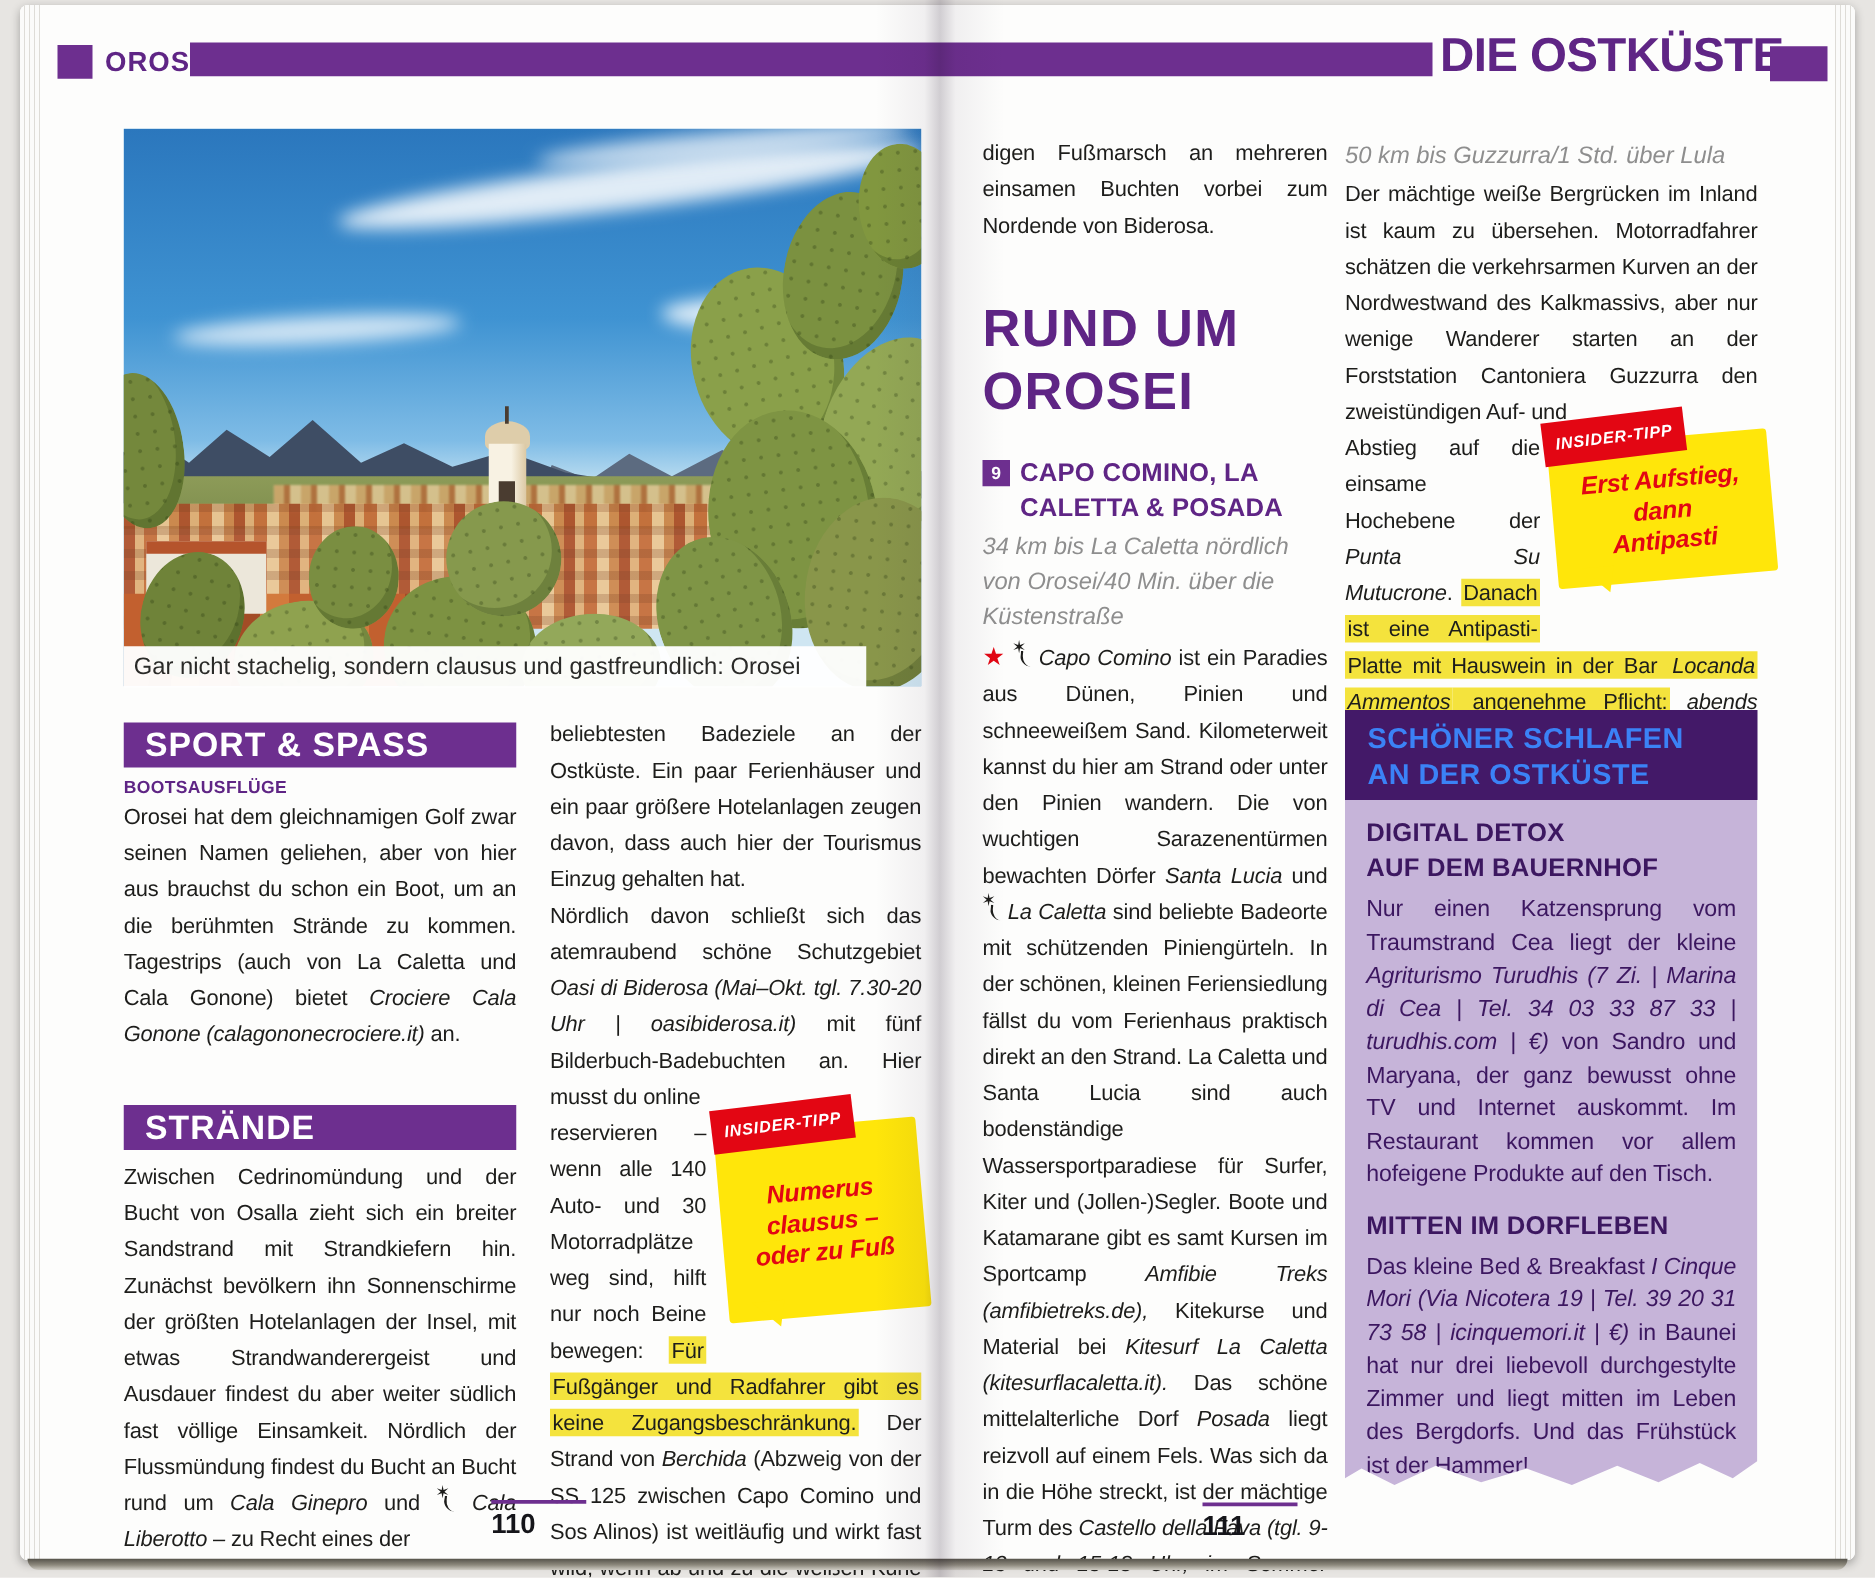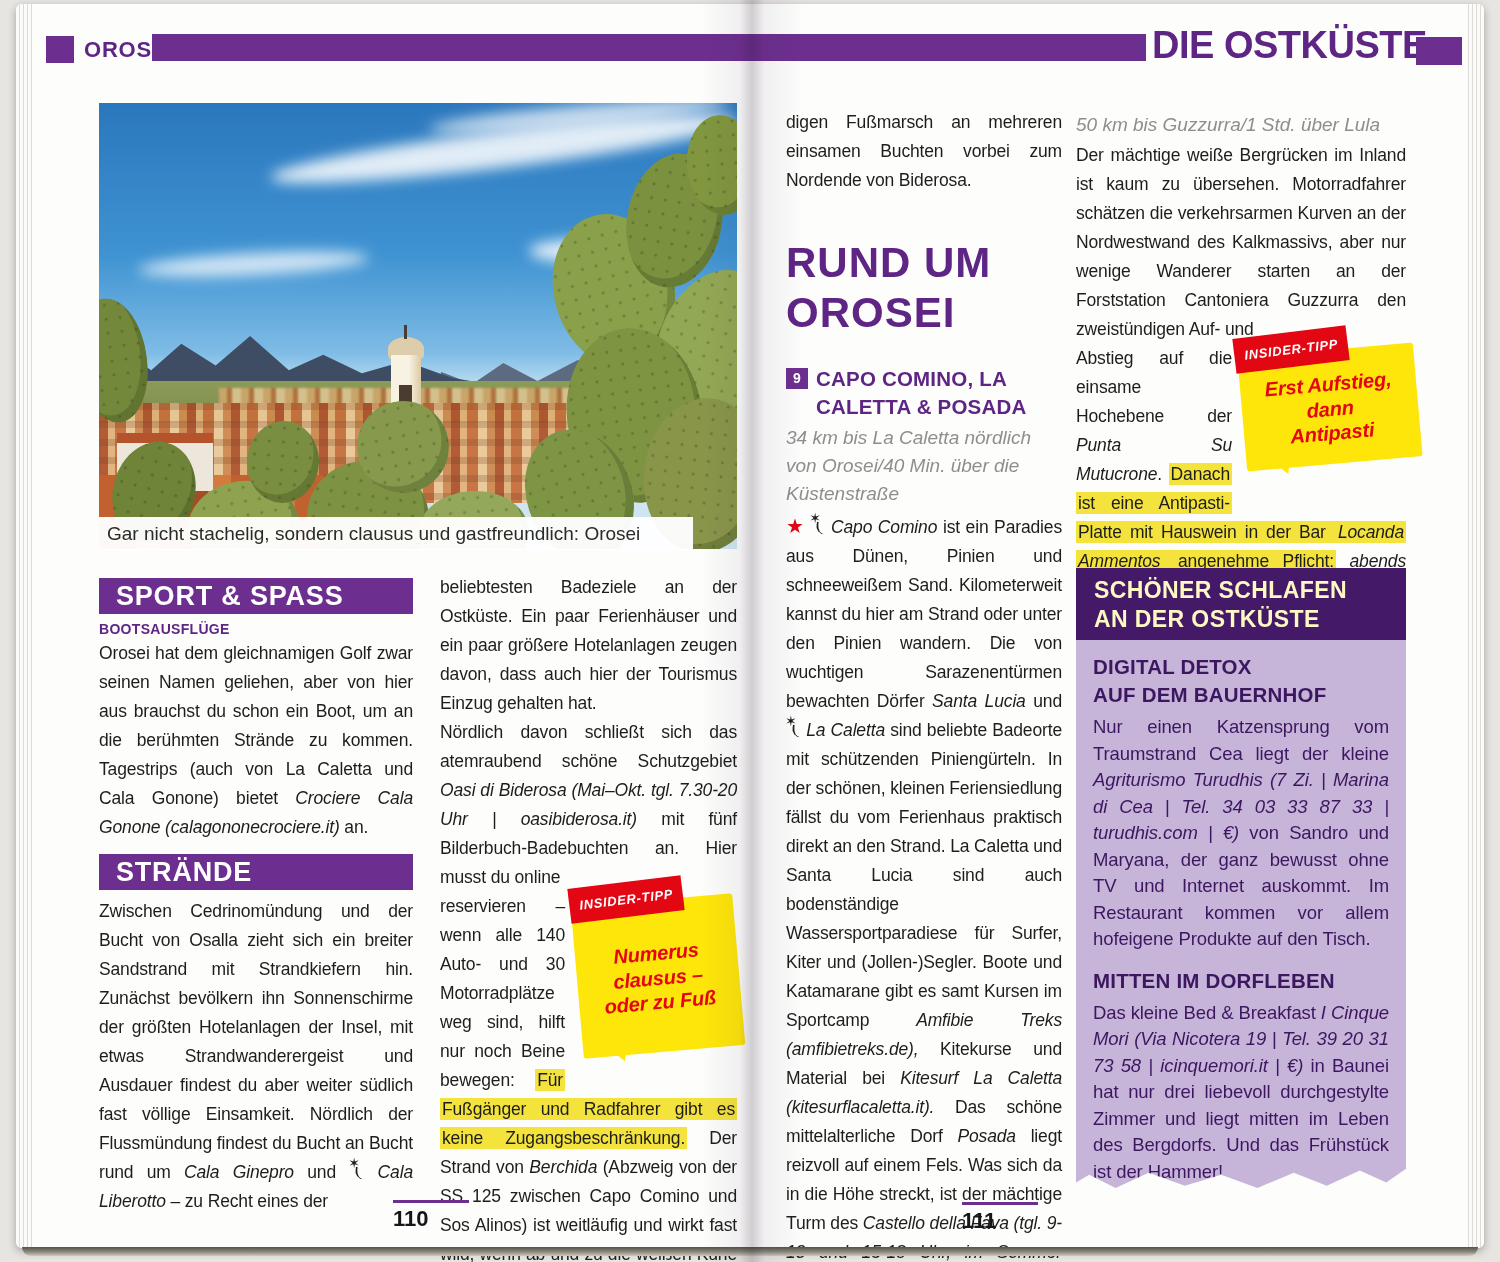--- a/index.html
+++ b/index.html
@@ -85,21 +85,21 @@
   .tip-2{width:176px;height:120px;margin:0 -12px 42px 10px}
   .tip-flag{position:absolute;top:-12px;left:-8px;z-index:3;background:var(--red);color:#fff;font-size:13px;
      font-weight:700;font-style:italic;letter-spacing:.7px;padding:3px 10px;transform:rotate(-7deg)}
   .tip-bubble{position:absolute;left:0;right:0;top:6px;bottom:0;background:var(--tip_yellow);transform:rotate(-5deg);
      border-radius:3px;display:flex;align-items:center;justify-content:center;text-align:center;
      padding:12px 6px 8px;color:var(--red);font-weight:700;font-style:italic;font-size:20px;line-height:1.22;white-space:pre-line}
   .tip-bubble::after{content:"";position:absolute;left:26px;bottom:-19px;width:0;height:0;
      border:13px solid rgba(0,0,0,0);border-top:21px solid var(--tip_yellow);transform:skewX(22deg)}
   
   .box-hdr{position:absolute;left:1076px;top:568px;width:330px;height:72px;background:var(--box_header);
-     color:#fef9c3;font-weight:800;font-size:23px;line-height:29px;padding:8px 0 0 18px;letter-spacing:.4px;white-space:pre-line}
+     color:#3b82f6;font-weight:800;font-size:23px;line-height:29px;padding:8px 0 0 18px;letter-spacing:.4px;white-space:pre-line}
   .box-bd{position:absolute;left:1076px;top:640px;width:330px;height:548px;background:var(--box_body);
      padding:13px 17px 0;color:var(--box_text);
      clip-path:polygon(0 0,100% 0,100% 96.5%,94% 99%,86% 96.8%,76% 99.6%,66% 97.2%,55% 100%,44% 97.6%,33% 99.6%,22% 97.2%,12% 100%,4% 97.6%,0 99%)}
   .box-sub{font-size:20.5px;font-weight:800;line-height:28px;letter-spacing:.2px;white-space:pre-line;color:var(--box_text)}
   .box-para{font-size:18.5px;line-height:26.5px;text-align:justify;color:var(--box_text);letter-spacing:-.1px}
   .box-para .r-i{font-style:italic}
   .mt14{margin-top:14px}.mt6{margin-top:5px}
   
   .pnrule{position:absolute;height:3px;width:76px;background:var(--bar)}
   .pn{position:absolute;width:76px;text-align:left;font-size:22px;font-weight:800;color:#15151a}
@@ -150,21 +150,21 @@
     <i class="pad" style="left:258px;top:298px;width:92px;height:92px;transform:rotate(-12deg);background-color:#86994d"></i>
     <i class="pad" style="left:148px;top:318px;width:72px;height:82px;transform:rotate(4deg);background-color:#7a8e41"></i>
     <i class="pad" style="left:-22px;top:195px;width:70px;height:125px;transform:rotate(-8deg);background-color:#74883c"></i>
   </div>
   <div class="caption">Gar nicht stachelig, sondern clausus und gastfreundlich: Orosei</div>
 
   <div class="col" style="left:99px;top:578px;width:314px">
     <div class="secbar">SPORT &amp; SPASS</div>
     <div class="subhead" style="margin-top:7px">BOOTSAUSFLÜGE</div>
     <div class="para" style="margin-top:2px"><span class="r">Orosei hat dem gleichnamigen Golf zwar seinen Namen geliehen, aber von hier aus brauchst du schon ein Boot, um an die berühmten Strände zu kommen. Tagestrips (auch von La Caletta und Cala Gonone) bietet </span><span class="r-i">Crociere Cala Gonone (calagononecrociere.it)</span><span class="r"> an.</span></div>
-    <div class="secbar" style="margin-top:12px">STRÄNDE</div>
+    <div class="secbar" style="margin-top:42px">STRÄNDE</div>
     <div class="para" style="margin-top:7px"><span class="r">Zwischen Cedrinomündung und der Bucht von Osalla zieht sich ein breiter Sandstrand mit Strandkiefern hin. Zunächst bevölkern ihn Sonnenschirme der größten Hotelanlagen der Insel, mit etwas Strandwanderergeist und Ausdauer findest du aber weiter südlich fast völlige Einsamkeit. Nördlich der Flussmündung findest du Bucht an Bucht rund um </span><span class="r-i">Cala Ginepro</span><span class="r"> und </span><span class="palm-icon"></span><span class="r"> </span><span class="r-i">Cala Liberotto</span><span class="r"> – zu Recht eines der</span></div>
   </div>
 
   <div class="col" style="left:440px;top:573px;width:297px">
     <div class="para"><span class="r">beliebtesten Badeziele an der Ostküste. Ein paar Ferienhäuser und ein paar größere Hotelanlagen zeugen davon, dass auch hier der Tourismus Einzug gehalten hat.</span></div>
     <div class="para"><span class="r">Nördlich davon schließt sich das atemraubend schöne Schutzgebiet </span><span class="r-i">Oasi di Biderosa (Mai–Okt. tgl. 7.30-20 Uhr | oasibiderosa.it)</span><span class="r"> mit fünf Bilderbuch-Badebuchten an. Hier musst du online</span></div>
     <div class="para">
       <div class="tip tip-1">
         <div class="tip-flag">INSIDER-TIPP</div>
         <div class="tip-bubble">Numerus

